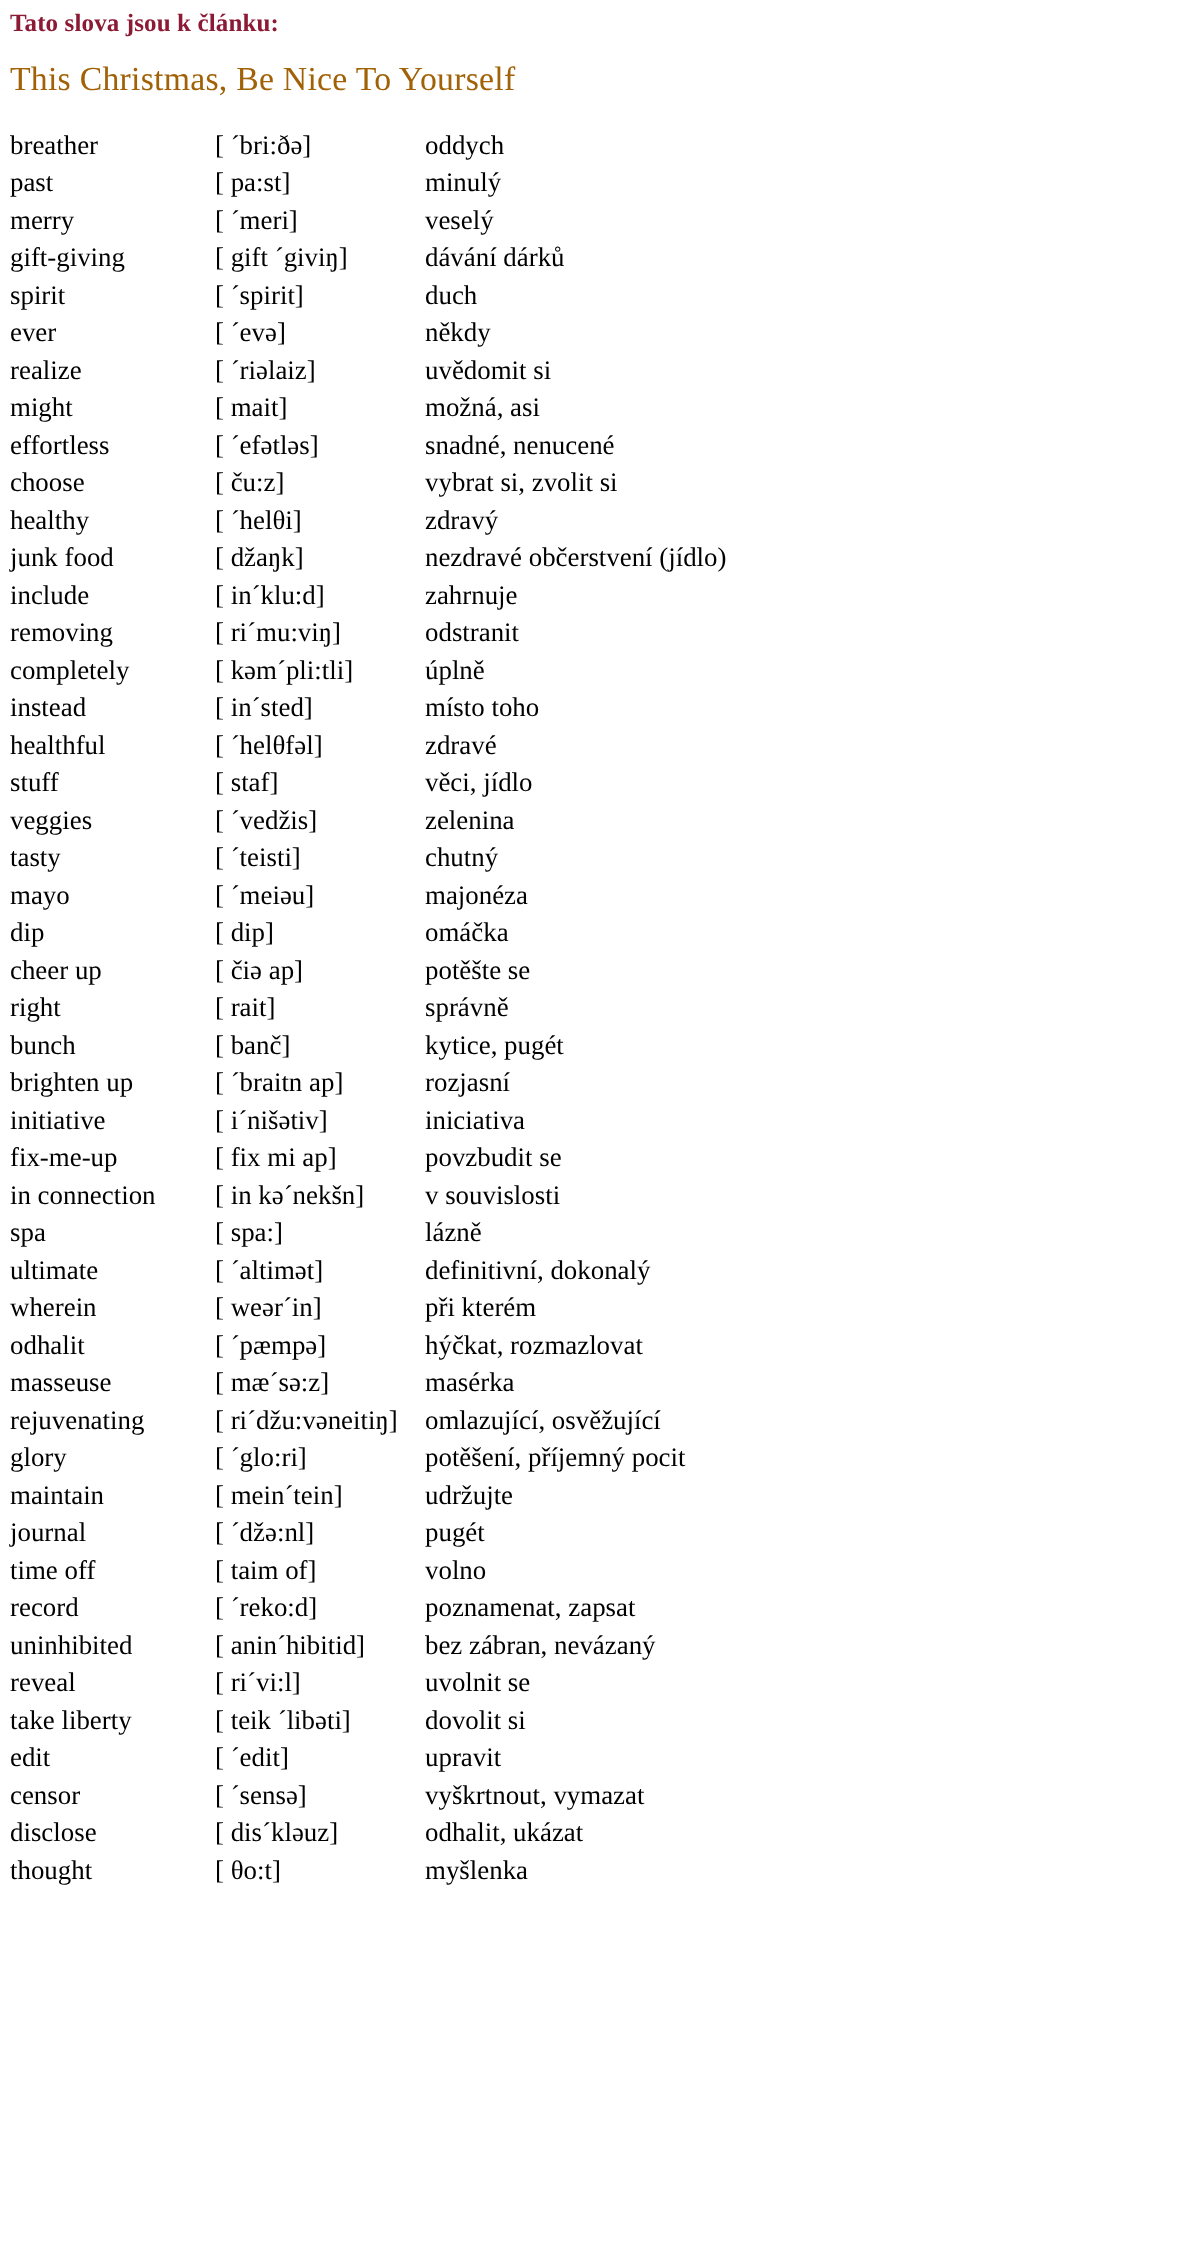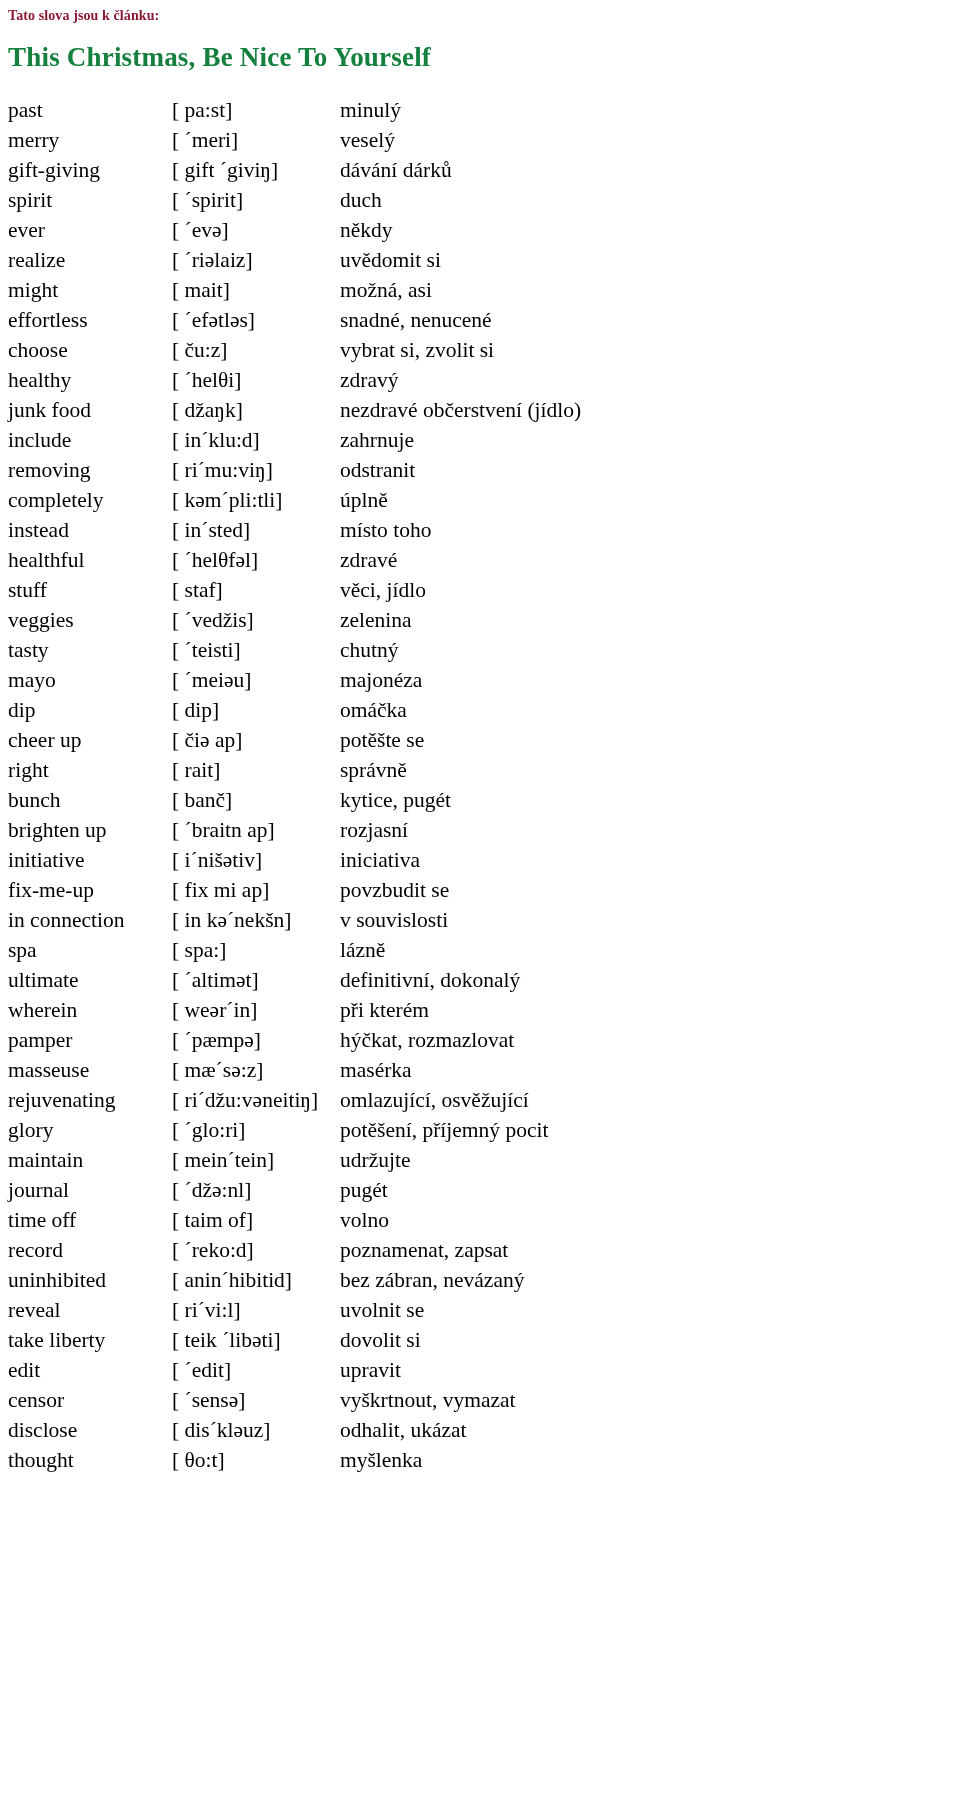--- a/index.html
+++ b/index.html
@@ -23,21 +23,21 @@
     width: 960px;
     height: 1811px;
     box-sizing: border-box;
     padding: 0 0 0 8px;
   }
 
   
   .intro-line {
     margin: 0;
     padding-top: 9px;
-    font-size: 14px;
+    font-size: 20px;
     font-weight: bold;
     line-height: 1.05;
     color: #8B1A35;
     letter-spacing: 0.1px;
     white-space: nowrap;
   }
 
   .article-title {
     margin: 0;
     padding-top: 19px;
@@ -75,30 +75,35 @@
     font-family: "Liberation Serif", "DejaVu Serif", serif;
   }
 </style>
 </head>
 <body>
 
 <div class="page">
 
   <h1 class="intro-line" style="color: rgb(139, 26, 53);">Tato slova jsou k článku:</h1>
 
-  <h2 class="article-title" style="color: #15803d; font-weight: bold;">This Christmas, Be Nice To Yourself</h2>
+  <h2 class="article-title" style="color: #a16207;">This Christmas, Be Nice To Yourself</h2>
 
   <table class="vocab">
     <colgroup>
       <col class="col-term">
       <col class="col-phonetic">
       <col class="col-meaning">
     </colgroup>
     <tbody>
         <tr>
+          <td class="term">breather</td>
+          <td class="phonetic">[ ´bri:ðə]</td>
+          <td class="meaning">oddych</td>
+        </tr>
+        <tr>
           <td class="term">past</td>
           <td class="phonetic">[ pa:st]</td>
           <td class="meaning">minulý</td>
         </tr>
         <tr>
           <td class="term">merry</td>
           <td class="phonetic">[ ´meri]</td>
           <td class="meaning">veselý</td>
         </tr>
         <tr>
@@ -240,21 +245,21 @@
           <td class="term">ultimate</td>
           <td class="phonetic">[ ´altimət]</td>
           <td class="meaning">definitivní, dokonalý</td>
         </tr>
         <tr>
           <td class="term">wherein</td>
           <td class="phonetic">[ weər´in]</td>
           <td class="meaning">při kterém</td>
         </tr>
         <tr>
-          <td class="term">pamper</td>
+          <td class="term">odhalit</td>
           <td class="phonetic">[ ´pæmpə]</td>
           <td class="meaning">hýčkat, rozmazlovat</td>
         </tr>
         <tr>
           <td class="term">masseuse</td>
           <td class="phonetic">[ mæ´sə:z]</td>
           <td class="meaning">masérka</td>
         </tr>
         <tr>
           <td class="term">rejuvenating</td>

